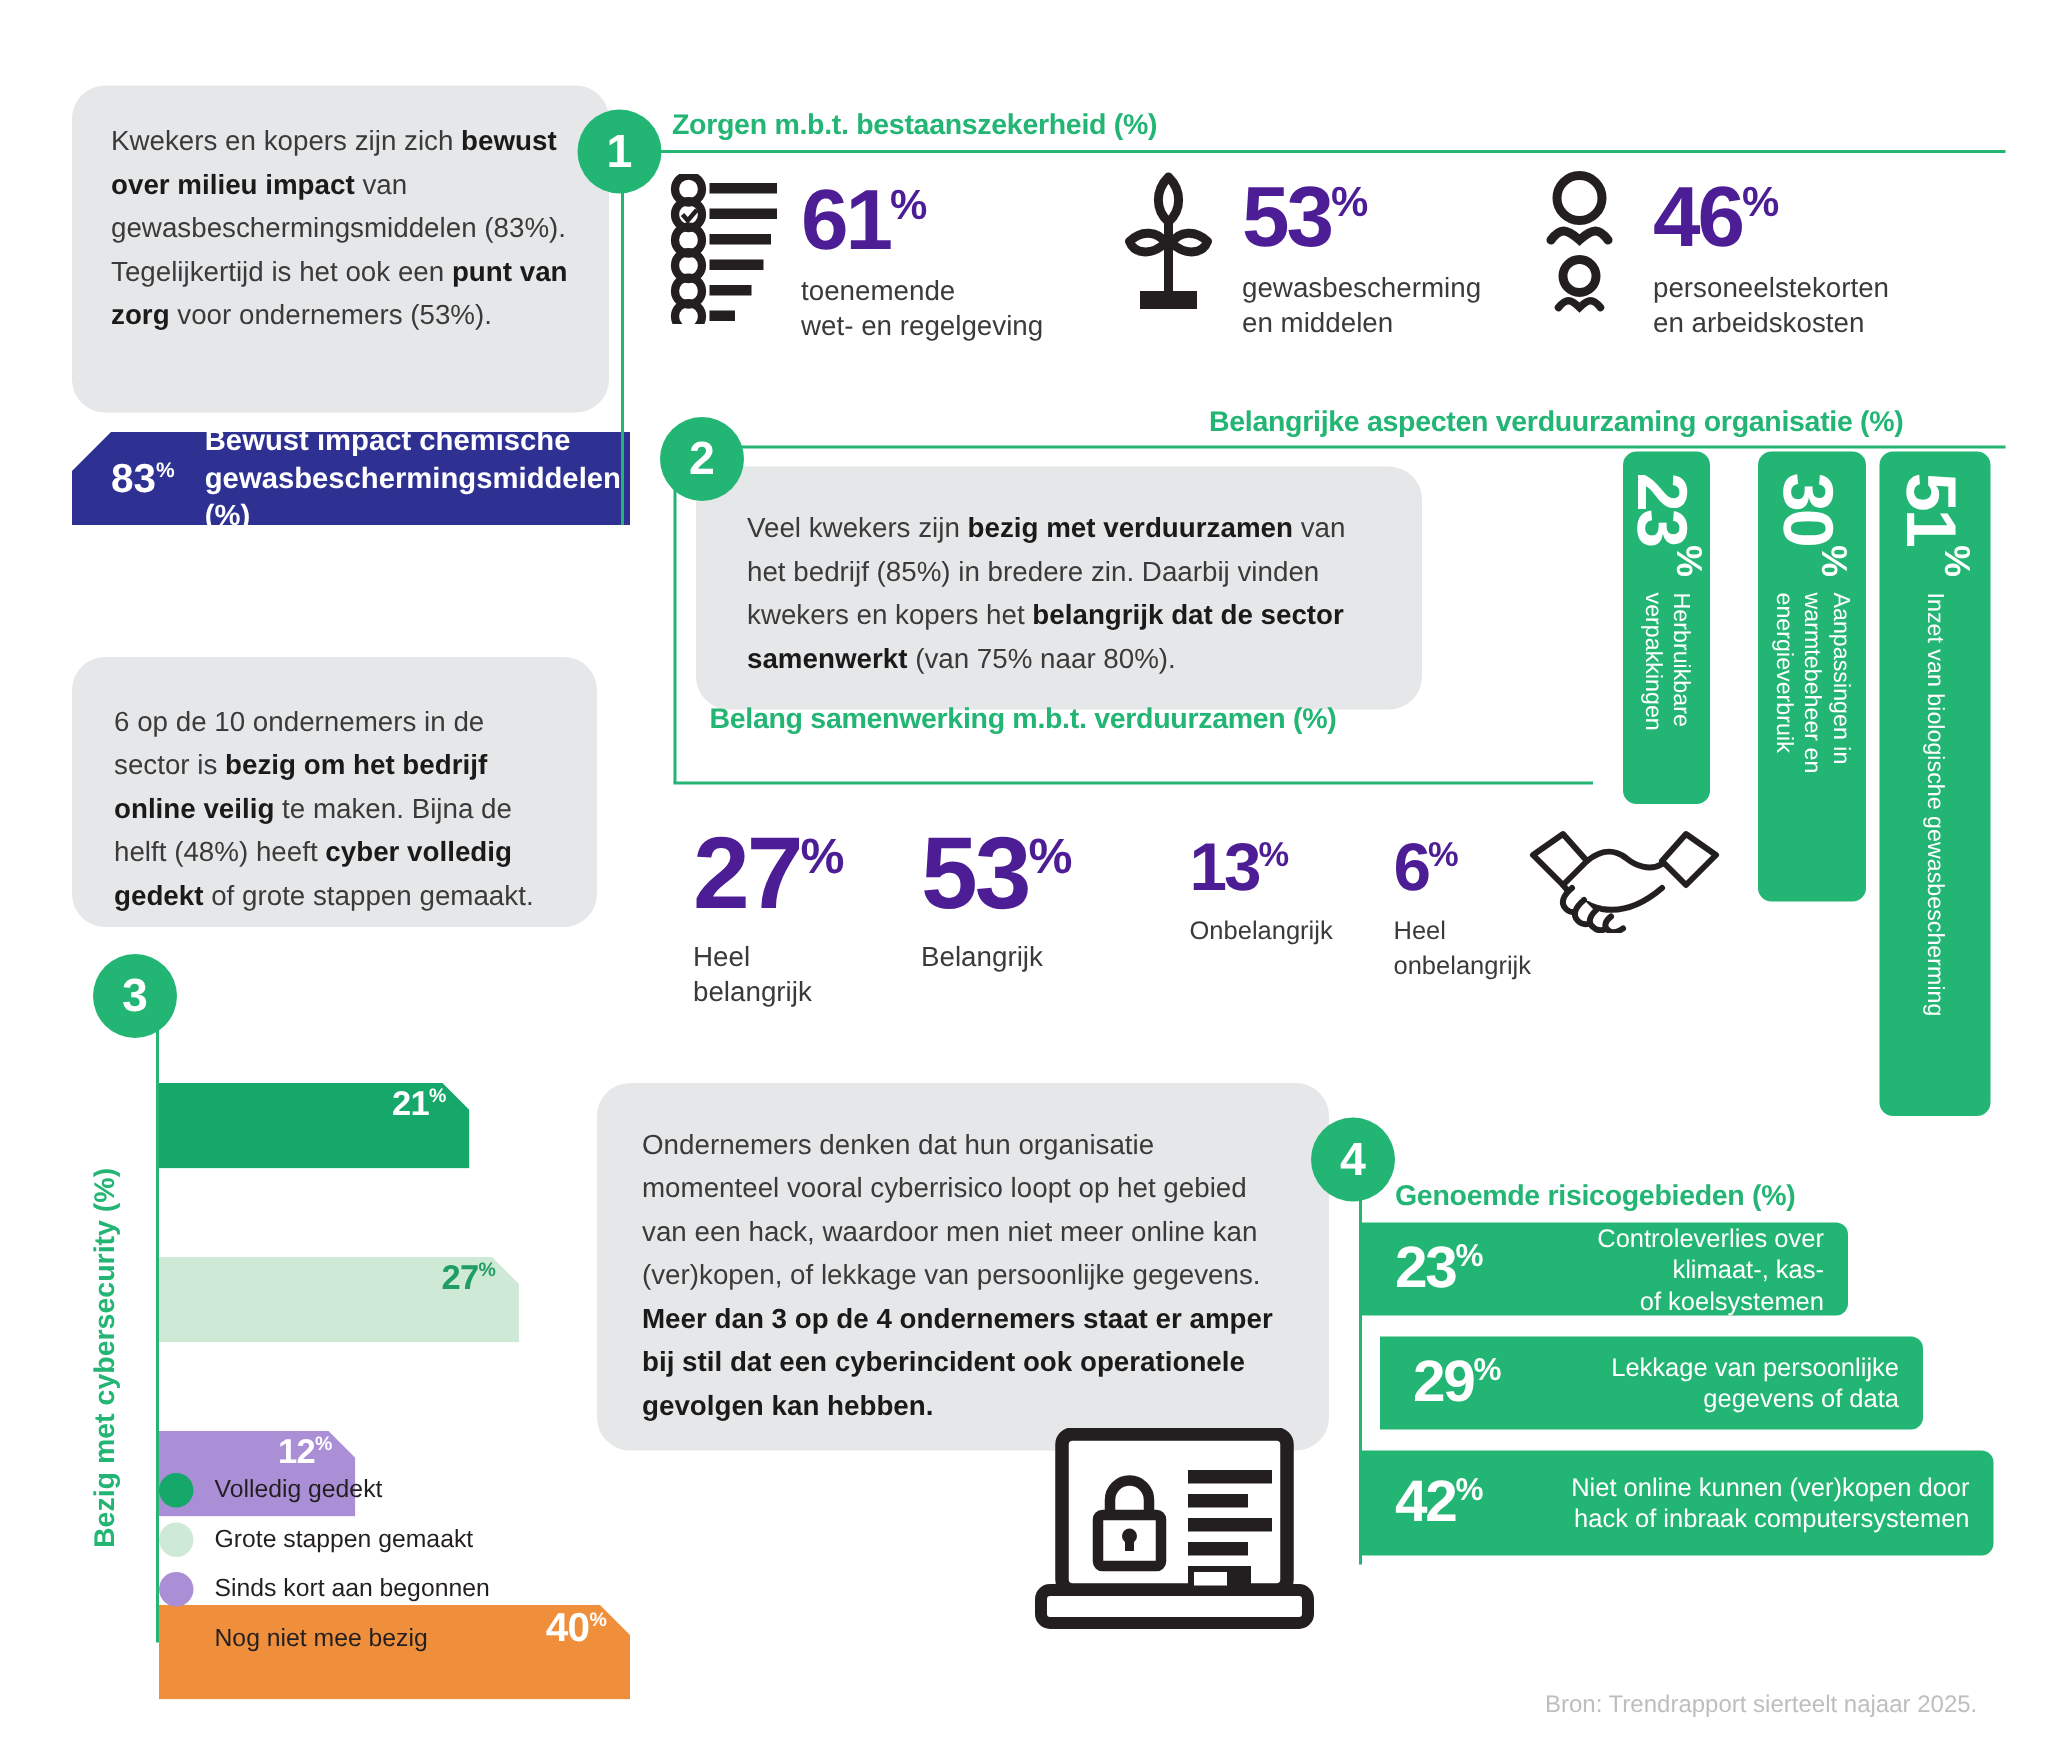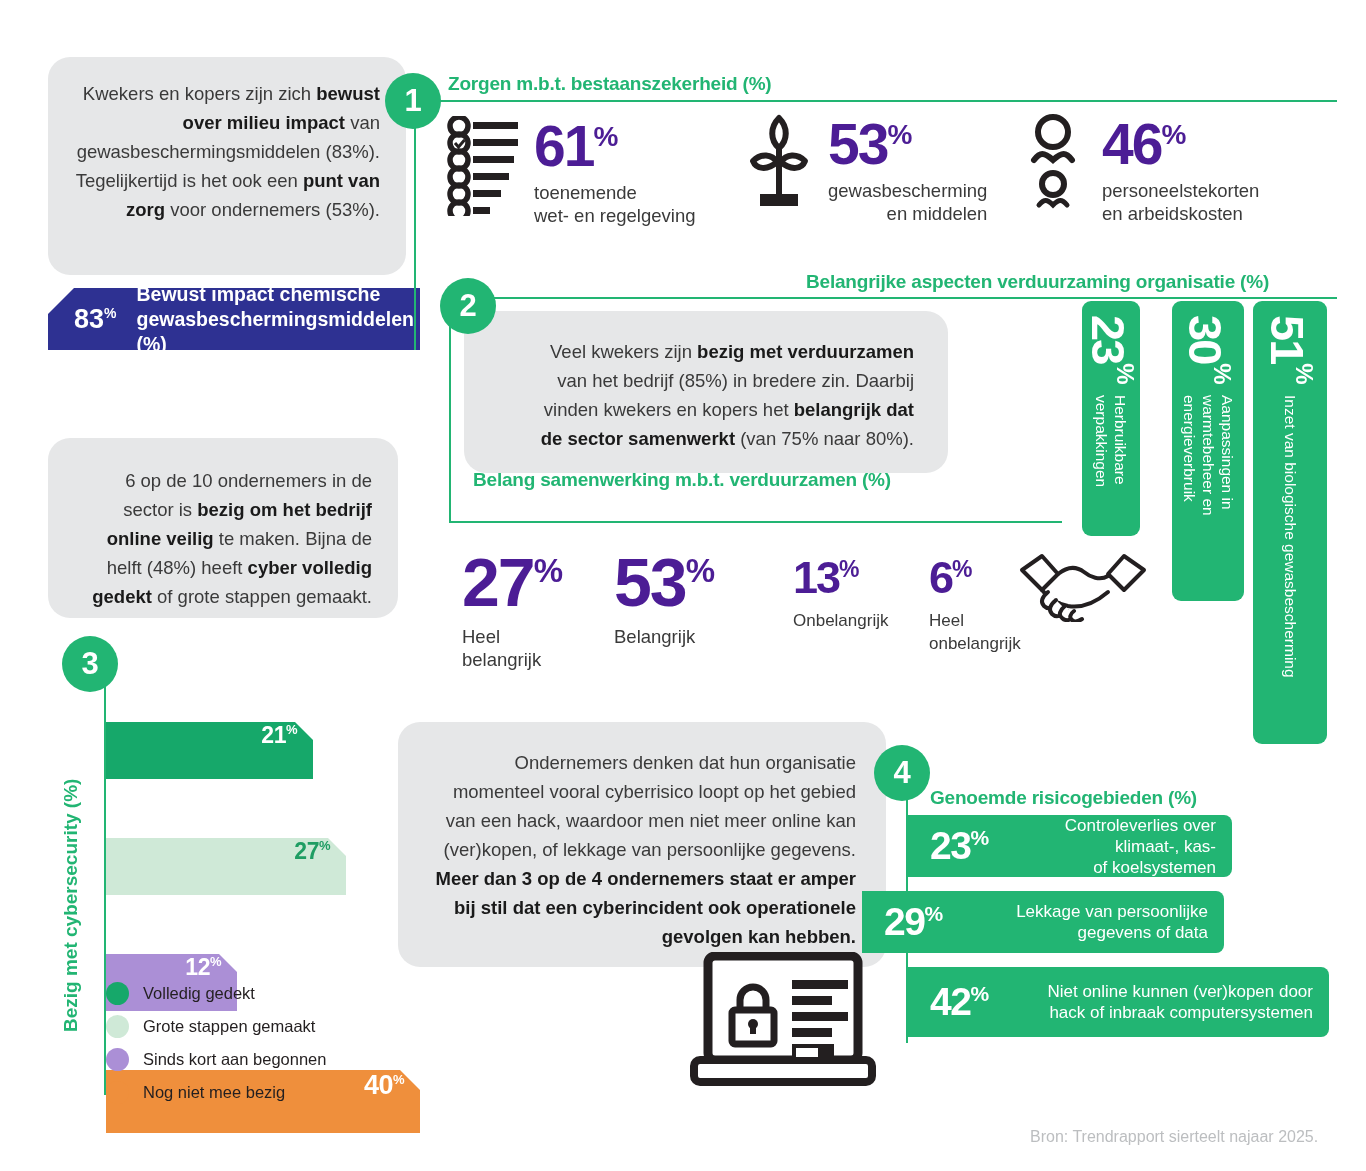--- a/index.html
+++ b/index.html
@@ -7,21 +7,21 @@
     width:1366px;height:1171px;background:#ffffff;position:relative;
     font-family:"Liberation Sans","DejaVu Sans",sans-serif;
     color:#231f20;overflow:hidden;
   }
   .abs{position:absolute;}
   
   .graybox{
     background:#e6e7e8;border-radius:22px;box-sizing:border-box;
   }
   .body-text{
-    font-size:18.5px;line-height:29px;color:#3a3a3a;font-weight:400;text-align:right;
+    font-size:18.5px;line-height:29px;color:#3a3a3a;font-weight:400;
   }
   .body-text b{color:#1a1a1a;font-weight:700;}
   .num-circle{
     width:56px;height:56px;border-radius:50%;background:#22b573;
     color:#fff;font-weight:700;font-size:31px;
     display:flex;align-items:center;justify-content:center;
     z-index:6;
   }
   .sec-title{
     color:#22b573;font-weight:700;font-size:19px;letter-spacing:-0.2px;
@@ -152,21 +152,21 @@
           <path d="M33 50c10 9 21 7 24-1-8-8-19-7-24 1z"></path>
           <line x1="31" y1="34" x2="31" y2="82" stroke-width="6"></line>
         </g>
         <rect x="12" y="82" width="38" height="12" fill="#231f20"></rect>
       </svg>
     </div>
     <div style="margin-left:18px;">
       <div class="big-pct">
         <span>53</span><sup>%</sup>
       </div>
-      <div class="cap" style="white-space:pre-line;margin-top:10px;text-align:right;">gewasbescherming
+      <div class="cap" style="white-space:pre-line;margin-top:10px;">gewasbescherming
 en middelen</div>
     </div>
   </div>
 </div>
 
 <div class="abs" style="left:1022px;top:110px;width:300px;">
   <div style="display:flex;align-items:flex-start;">
     <div style="margin-top:2px;">
       <svg width="62" height="100" viewBox="0 0 62 100">
         <g fill="none" stroke="#231f20" stroke-width="6" stroke-linecap="round">
@@ -187,21 +187,21 @@
   </div>
 </div>
 
 <div class="abs sec-title" style="left:806px;top:271px;">Belangrijke aspecten verduurzaming organisatie (%)</div>
 <div class="abs rule-h" style="left:449px;top:297px;width:888px;"></div>
 <div class="abs rule-v" style="left:449px;top:297px;height:225px;"></div>
 <div class="abs rule-h" style="left:449px;top:521px;width:613px;"></div>
 
 <div class="abs num-circle" style="left:440px;top:278px;">2</div>
 
-<div class="abs graybox" style="left:464px;top:311px;width:484px;height:162px;padding-left:28px;">
+<div class="abs graybox" style="left:464px;top:311px;width:484px;height:162px;">
   <div class="body-text" style="padding:26px 34px 0 34px;">Veel kwekers zijn <b>bezig met verduurzamen</b> van het bedrijf (85%) in bredere zin. Daarbij vinden kwekers en kopers het <b>belangrijk dat de sector samenwerkt</b> (van 75% naar 80%).</div>
 </div>
 
 <div class="abs sec-title" style="left:473px;top:469px;">Belang samenwerking m.b.t. verduurzamen (%)</div>
 
 <div class="abs vbar" style="left:1082px;top:301px;width:58px;height:235px;">
   <div class="vnum">
     <span>23</span><sup>%</sup>
   </div>
   <div class="vlab" style="white-space:pre-line;">Herbruikbare
@@ -334,21 +334,21 @@
 <div class="abs sec-title" style="left:930px;top:787px;">Genoemde risicogebieden (%)</div>
 
 <div class="abs riskrow" style="left:908px;top:815px;width:324px;height:62px;border-radius:0 8px 8px 0;">
   <div class="rn">
     <span>23</span><sup>%</sup>
   </div>
   <div class="rl" style="white-space:pre-line;">Controleverlies over
 klimaat-, kas-
 of koelsystemen</div>
 </div>
-<div class="abs riskrow" style="left:862px;top:891px;width:362px;height:62px;border-radius:0 8px 8px 0;">
+<div class="abs riskrow" style="left:920px;top:891px;width:362px;height:62px;border-radius:0 8px 8px 0;">
   <div class="rn">
     <span>29</span><sup>%</sup>
   </div>
   <div class="rl" style="white-space:pre-line;">Lekkage van persoonlijke
 gegevens of data</div>
 </div>
 <div class="abs riskrow" style="left:908px;top:967px;width:421px;height:70px;border-radius:0 8px 8px 0;">
   <div class="rn">
     <span>42</span><sup>%</sup>
   </div>

